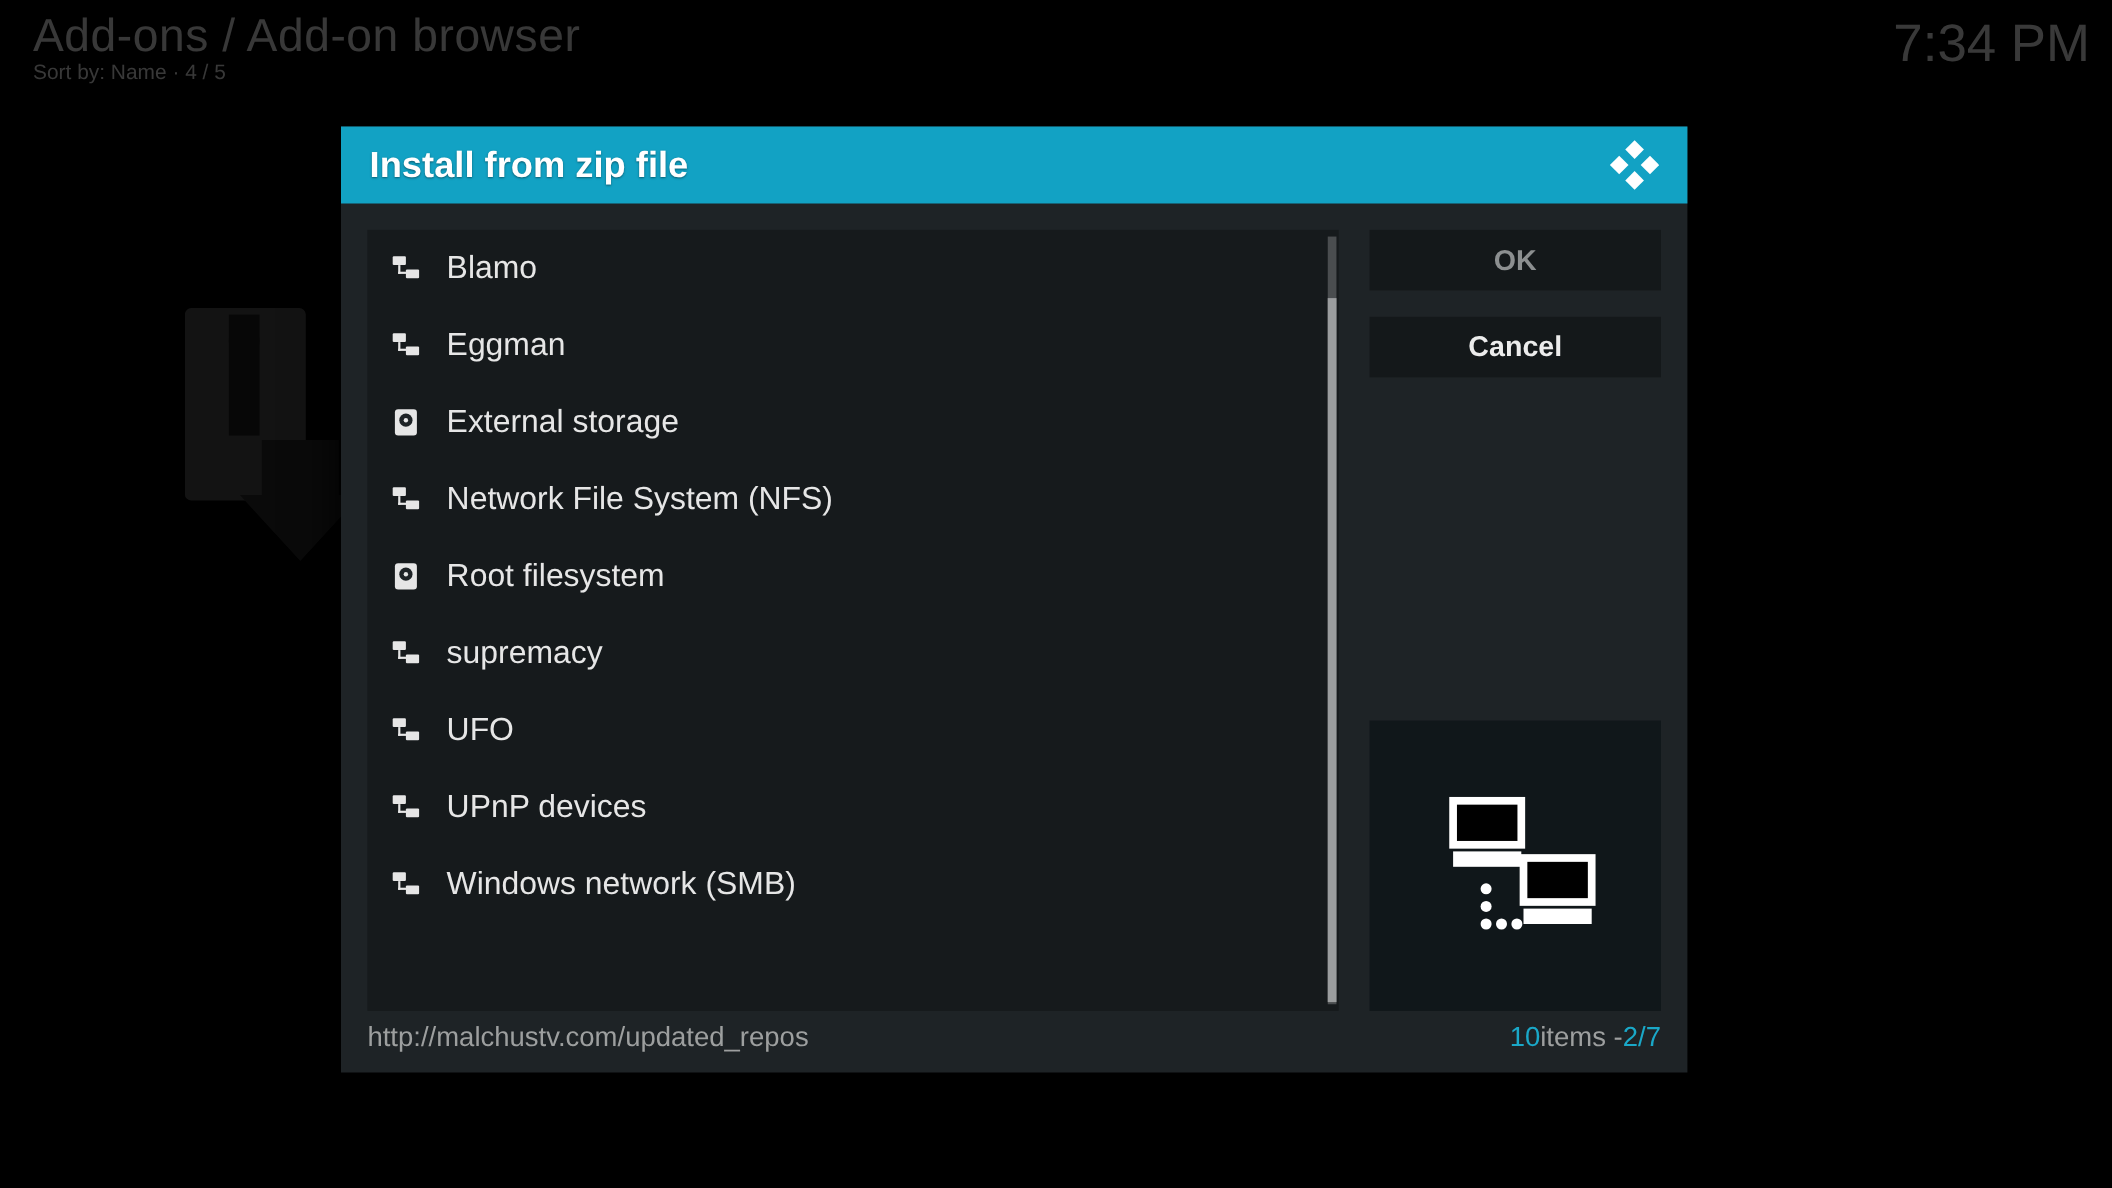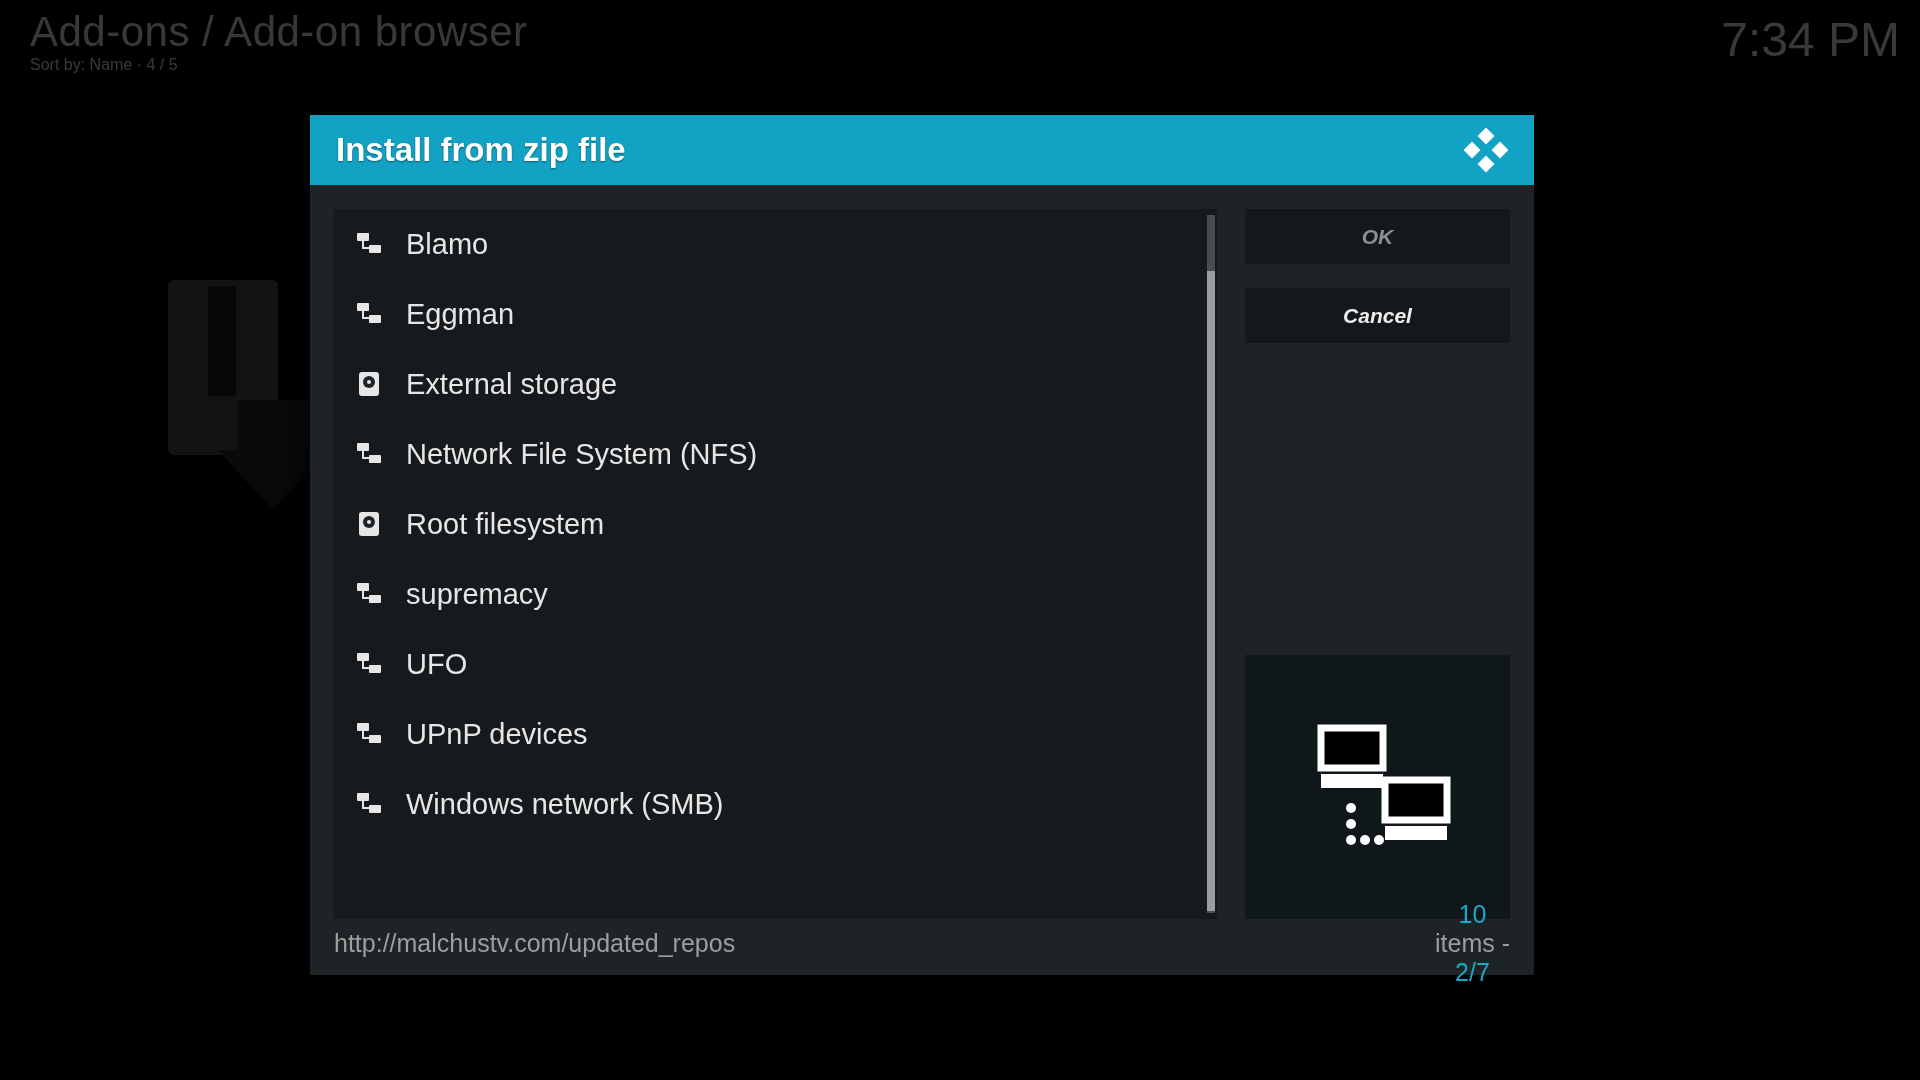--- a/index.html
+++ b/index.html
@@ -1,21 +1,21 @@
 <!DOCTYPE html>
 <html><head>
 <meta charset="utf-8">
 <style>
   * { margin:0; padding:0; box-sizing:border-box; font-family:"Segoe UI", Arial, sans-serif; }
   html,body { width:1920px; height:1080px; background:#000; color:#ccc; overflow:hidden; }
 
   
   .bg-header { position:absolute; top:8px; left:30px; right:12px; opacity:.25; color:#ddd; }
   .bg-title { font-size:42px; font-weight:300; letter-spacing:.5px; }
-  .bg-sub   { font-size:16px; font-weight:400; margin-top:0; }
+  .bg-sub   { font-size:19px; font-weight:400; margin-top:0; }
   .bg-clock { position:absolute; top:12px; right:20px; font-size:48px; font-weight:300; opacity:.28; }
 
   
   .bg-zipicon { position:absolute; left:168px; top:280px; width:160px; height:230px; opacity:.18; }
 
   
   .dialog { position:absolute; left:310px; top:115px; width:1224px; height:860px; background:#1e2326; box-shadow:0 0 40px #000; }
   .dlg-title { height:70px; background:#12a2c4; color:#fff; font-size:33px; font-weight:700; display:flex; align-items:center; padding:0 26px; text-shadow:0 1px 2px rgba(0,0,0,.45); }
   .dlg-title .kodi-logo { margin-left:auto; }
 
@@ -25,27 +25,27 @@
   .file-list { position:absolute; inset:0 14px 0 0; overflow:hidden; }
   .row { height:70px; display:flex; align-items:center; gap:24px; padding-left:22px; font-size:29px; color:#e6e6e6; cursor:pointer; }
   .row.selected { background:#12a2c4; color:#fff; }
   .row .ico { width:26px; height:26px; flex:0 0 26px; display:flex; align-items:center; justify-content:center; }
 
   .scrollbar { position:absolute; right:2px; top:6px; bottom:6px; width:8px; background:#0d0f10; }
   .scrollbar .track { position:absolute; left:0; right:0; top:0; bottom:0; background:#4a4d4f; }
   .scrollbar .thumb { position:absolute; left:0; right:0; top:56px; height:640px; background:#9b9d9e; }
 
   .side { width:265px; display:flex; flex-direction:column; gap:24px; }
-  .btn { height:55px; background:#14181a; color:#ececec; font-size:21px; font-weight:600; display:flex; align-items:center; justify-content:center; cursor:pointer;font-style:italic; }
+  .btn { height:55px; background:#14181a; color:#ececec; font-size:26px; font-weight:600; display:flex; align-items:center; justify-content:center; cursor:pointer; }
   .btn.dim { color:#8c8f90; font-weight:600; }
   .thumb-panel { margin-top:auto; height:264px; background:#10171a; display:flex; align-items:center; justify-content:center; }
 
   .dlg-footer { position:absolute; left:24px; right:24px; bottom:12px; height:40px; display:flex; align-items:center; font-size:25px; color:#9d9f9f; }
   .dlg-footer .count .c1 { color:#1aa8c8; }
-  .dlg-footer .right { margin-left:auto; display:flex; align-items:center;flex-direction:column; }
+  .dlg-footer .right { margin-left:auto; display:flex; align-items:flex-end; }
 
   svg { display:block; }
 </style>
 </head>
 <body>
 
 <div class="bg-header">
   <div class="bg-title">Add-ons / Add-on browser</div>
   <div class="bg-sub">Sort by: Name  ·  4 / 5</div>
 </div>

